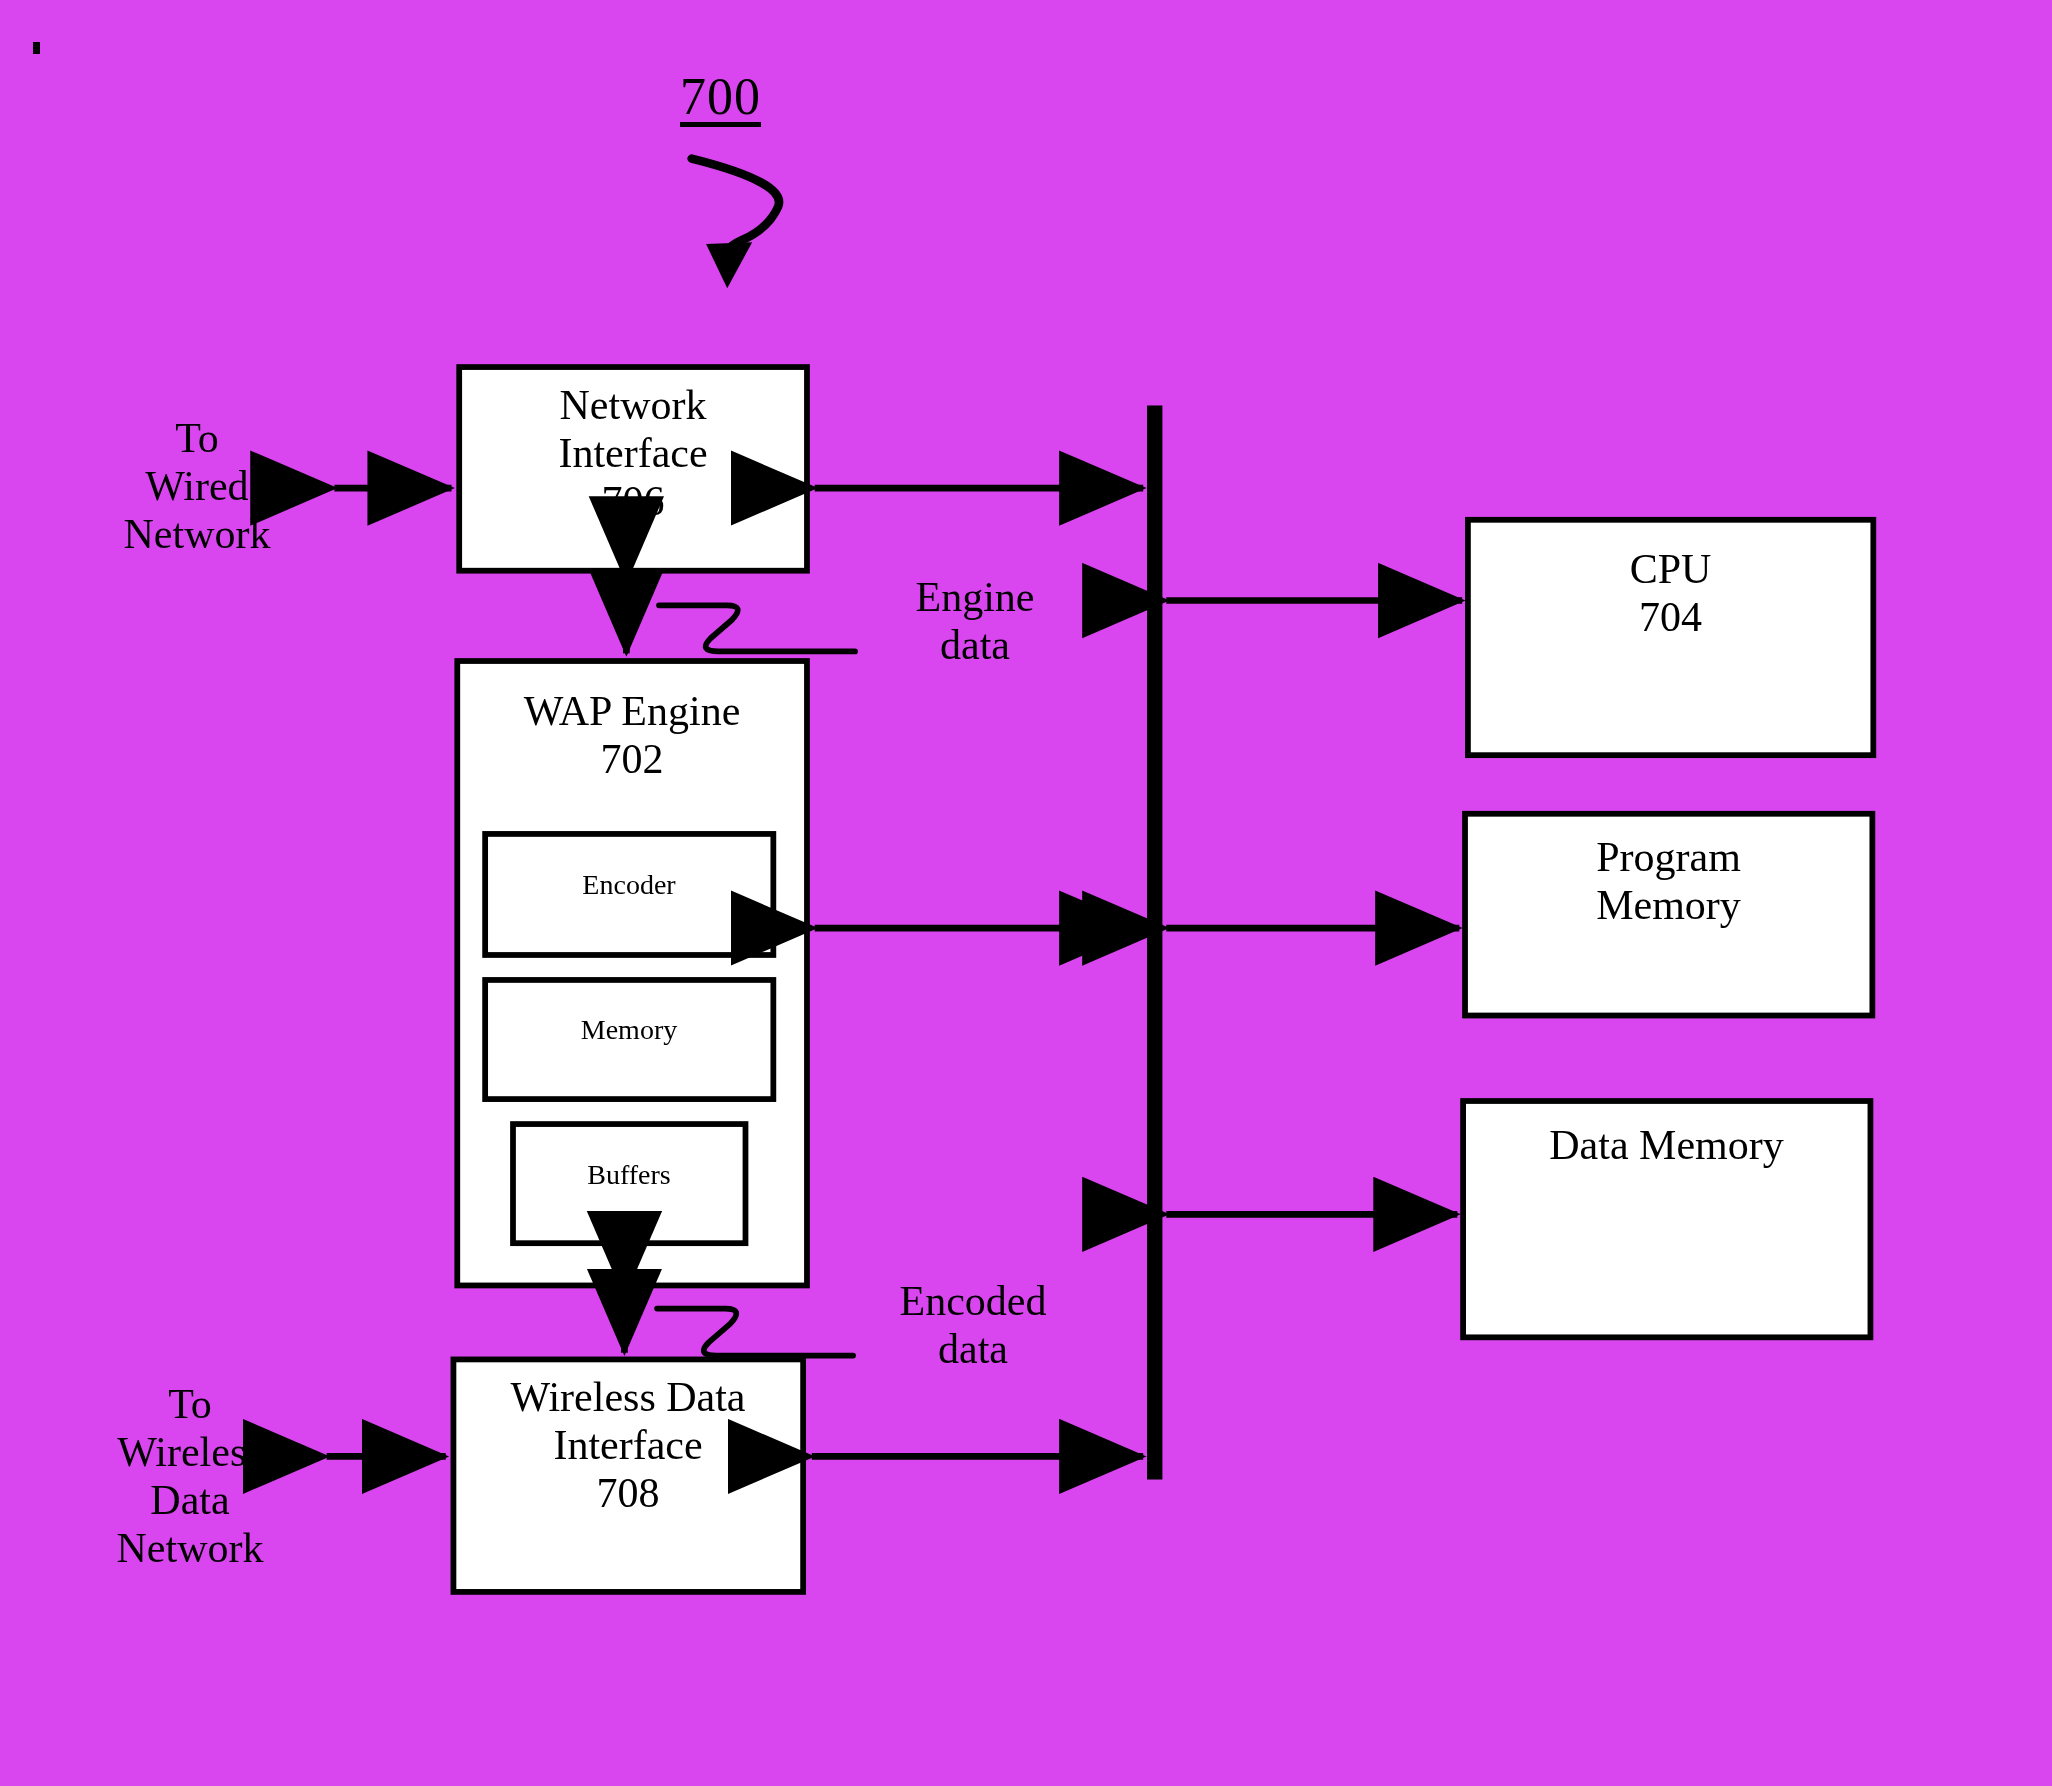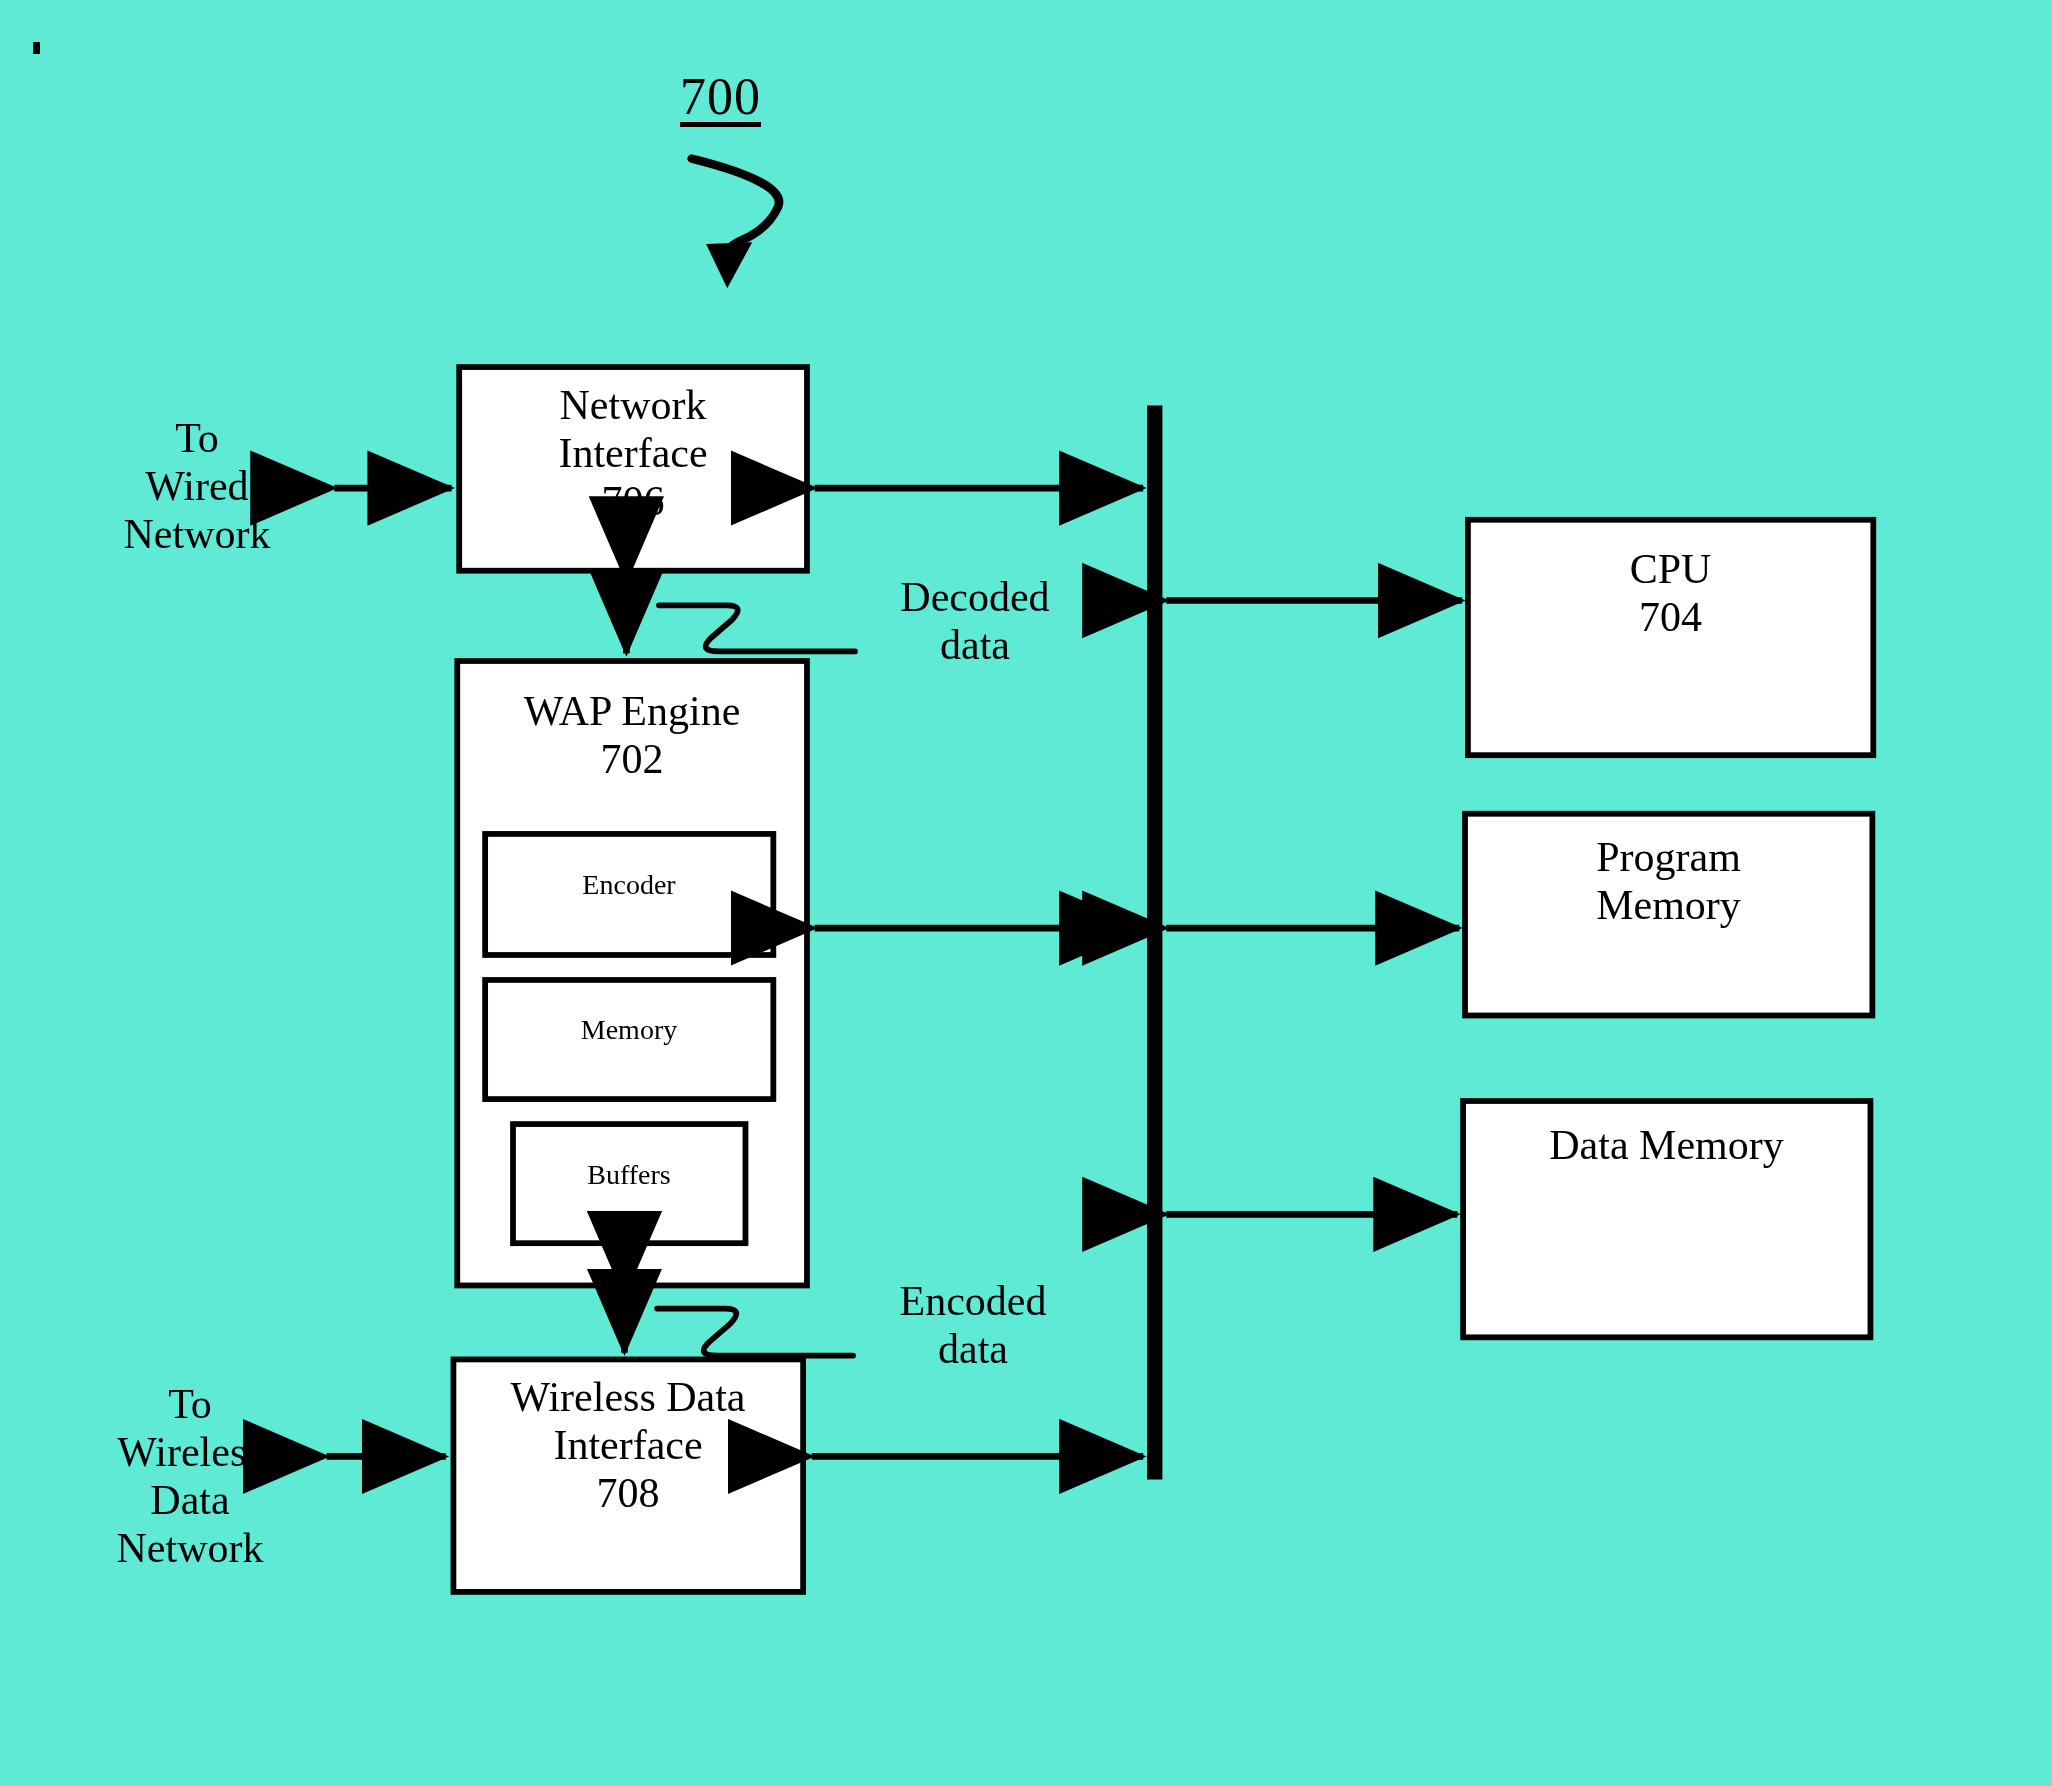--- a/index.html
+++ b/index.html
@@ -11,21 +11,21 @@
     width: 2052px;
     height: 1787px;
     font-family: "Liberation Serif", "DejaVu Serif", serif;
     color: #000000;
     overflow: hidden;
   }
   #figure {
     position: relative;
     width: 2052px;
     height: 1787px;
-    background: #5eead4;
+    background: #d946ef;
   }
   #figure svg {
     position: absolute;
     left: 0;
     top: 0;
   }
   .lbl {
     position: absolute;
     text-align: center;
     line-height: 1.14;
@@ -157,21 +157,21 @@
 
   <div class="lbl side-label" style="left:77px; top:415px; width:240px;">To
 Wired
 Network</div>
 
   <div class="lbl side-label" style="left:65px; top:1381px; width:250px;">To
 Wireless
 Data
 Network</div>
 
-  <div class="lbl annot-label" style="left:855px; top:574px; width:240px; text-align:center;">Decoded
+  <div class="lbl annot-label" style="left:855px; top:574px; width:240px; text-align:center;">Engine
 data</div>
 
   <div class="lbl annot-label" style="left:853px; top:1278px; width:240px; text-align:center;">Encoded
 data</div>
 
   <div class="speck" style="left:33px; top:42px; width:6.7px; height:11.5px;"></div>
 
 </div>
 
 

